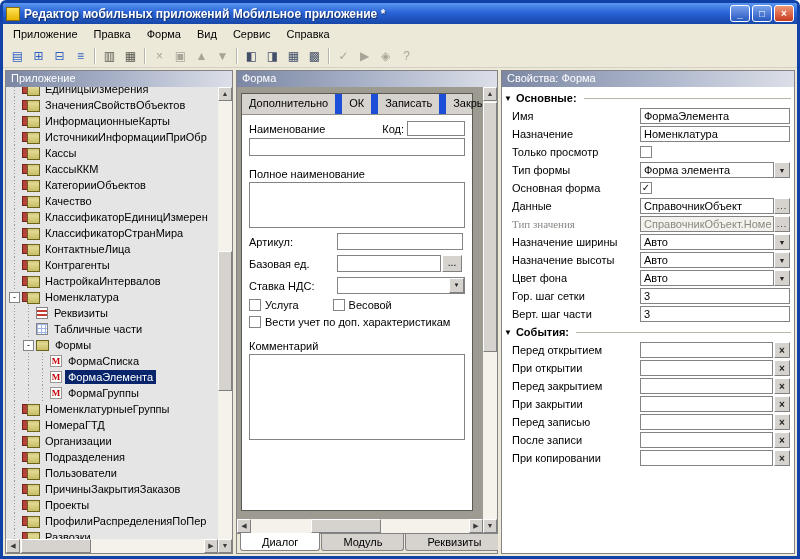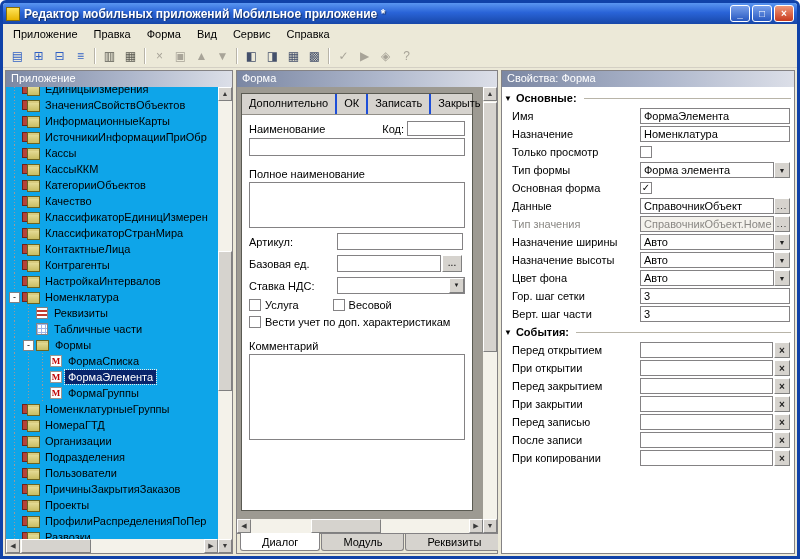--- a/index.html
+++ b/index.html
@@ -39,21 +39,21 @@
   
   .vscroll{width:14px;flex:none;display:flex;flex-direction:column;background:#F4F2EA;}
   .hscroll{height:14px;flex:none;display:flex;background:#F4F2EA;}
   .sbtn{width:14px;height:14px;flex:none;background:#D6D3CE;border:1px solid;border-color:#fff #808080 #808080 #fff;
     font-size:7px;line-height:11px;text-align:center;color:#3A3A3A;}
   .trackv{flex:1;position:relative;}
   .trackh{flex:1;position:relative;}
   .vthumb{position:absolute;left:0;width:14px;background:#D6D3CE;border:1px solid;border-color:#fff #808080 #808080 #fff;}
   .hthumb{position:absolute;top:0;height:14px;background:#D6D3CE;border:1px solid;border-color:#fff #808080 #808080 #fff;}
   
-  .tree-area{flex:1;overflow:hidden;background:#0ea5e9;padding-left:2px;}
+  .tree-area{flex:1;overflow:hidden;background:#e5e5e5;padding-left:2px;}
   .tree-row{height:16px;display:flex;align-items:center;white-space:nowrap;}
   .tree-row.cliptop{margin-top:-6px;}
   .guide{width:14px;height:16px;flex:none;background-image:repeating-linear-gradient(to bottom,#9a9a9a 0 1px,transparent 1px 3px);
     background-size:1px 16px;background-repeat:no-repeat;background-position:6px 0;}
   .exp{width:11px;height:11px;margin:0 2px 0 1px;flex:none;border:1px solid #848284;background:#fff;
     font-size:9px;line-height:8px;text-align:center;}
   .t-ic{flex:none;margin-right:3px;}
   .ic-cat{width:17px;height:12px;position:relative;}
   .ic-cat::before{content:"";position:absolute;left:0;bottom:1px;width:4px;height:8px;background:#B5433A;border:1px solid #6E231C;}
   .ic-cat::after{content:"";position:absolute;left:5px;top:1px;width:11px;height:10px;
@@ -66,21 +66,21 @@
   .ic-form{width:12px;height:12px;border:1px solid #9A9690;background:#fff;color:#C00000;
     font:bold 9px "Liberation Serif","DejaVu Serif",serif;display:flex;align-items:center;justify-content:center;}
   .tlabel{padding:1px 3px;}
   .tree-row.selected .tlabel{background:#08246B;color:#fff;outline:1px dotted #E8E8E8;}
   
   .designer{flex:1;display:flex;min-height:0;}
   .canvas{flex:1;position:relative;background:#9D9A92;overflow:hidden;}
   .mform{position:absolute;left:4px;top:6px;width:232px;height:418px;background:#fff;border:1px solid #5A5A52;
     display:flex;flex-direction:column;}
   .cmdbar{height:21px;flex:none;display:flex;background:#D6D3CE;border-bottom:1px solid #928F88;}
-  .cmd{padding:3px 7px;border-right:2px solid #1d4ed8;white-space:nowrap;}
+  .cmd{padding:3px 7px;border-right:7px solid #1d4ed8;white-space:nowrap;}
   .fbody{flex:1;background:#fff;padding:6px 7px;overflow:hidden;font-size:11px;}
   .frow0{display:flex;align-items:center;}
   .frow{display:flex;align-items:center;margin-top:5px;}
   .flabel{width:88px;flex:none;white-space:nowrap;overflow:hidden;}
   .lbl{margin-top:12px;}
   .inp{border:1px solid #848284;background:#fff;height:17px;display:inline-flex;align-items:center;padding:0 2px;}
   .inp.small{width:58px;height:15px;margin-left:3px;}
   .inp.wide{display:block;margin-top:2px;height:18px;}
   .area{border:1px solid #848284;background:#fff;height:46px;margin-top:2px;}
   .area.tall{height:86px;}
@@ -96,21 +96,21 @@
   .tabs{height:20px;flex:none;display:flex;align-items:flex-start;background:#ECE9D8;padding-left:3px;border-top:1px solid #848284;}
   .tab{padding:2px 21px;background:#D6D3CE;border:1px solid #848284;border-top:none;border-radius:0 0 3px 3px;margin-right:1px;}
   .tab.active{background:#fff;position:relative;top:-1px;padding-top:3px;}
   
   .pbody{flex:1;background:#fff;overflow:hidden;padding-top:2px;}
   .psection{display:flex;align-items:center;height:18px;font-weight:bold;padding-left:2px;gap:4px;}
   .psection .tri{font-size:8px;font-weight:normal;}
   .psection::after{content:"";flex:1;border-top:1px solid #B8B4A8;margin:0 3px;}
   .prow{display:flex;align-items:center;height:18px;padding:0 4px 0 10px;}
   .plabel{width:128px;flex:none;white-space:nowrap;overflow:hidden;}
-  .prow.disabled .plabel{color:#8A8884;}
+  .prow.disabled .plabel{color:#8A8884;font-family:Liberation Serif, serif;}
   .pctl{flex:1;display:flex;align-items:center;min-width:0;}
   .pinp{flex:1;height:16px;border:1px solid #848284;background:#fff;padding:0 3px;display:flex;align-items:center;
     overflow:hidden;white-space:nowrap;min-width:0;}
   .pinp.disabled{background:#F4F2EC;color:#8A8884;}
   .dbtn2{width:16px;height:16px;flex:none;background:#D6D3CE;border:1px solid;border-color:#fff #808080 #808080 #fff;
     display:flex;align-items:center;justify-content:center;font-size:7px;color:#222;}
   .dbtn2.xbtn{font-size:10px;font-weight:bold;margin-left:1px;}
   .dbtn2.el{font-size:9px;letter-spacing:1px;}
   .pcb{width:12px;height:12px;border:1px solid #848284;background:#fff;display:flex;align-items:center;justify-content:center;
     font-size:10px;line-height:10px;}

